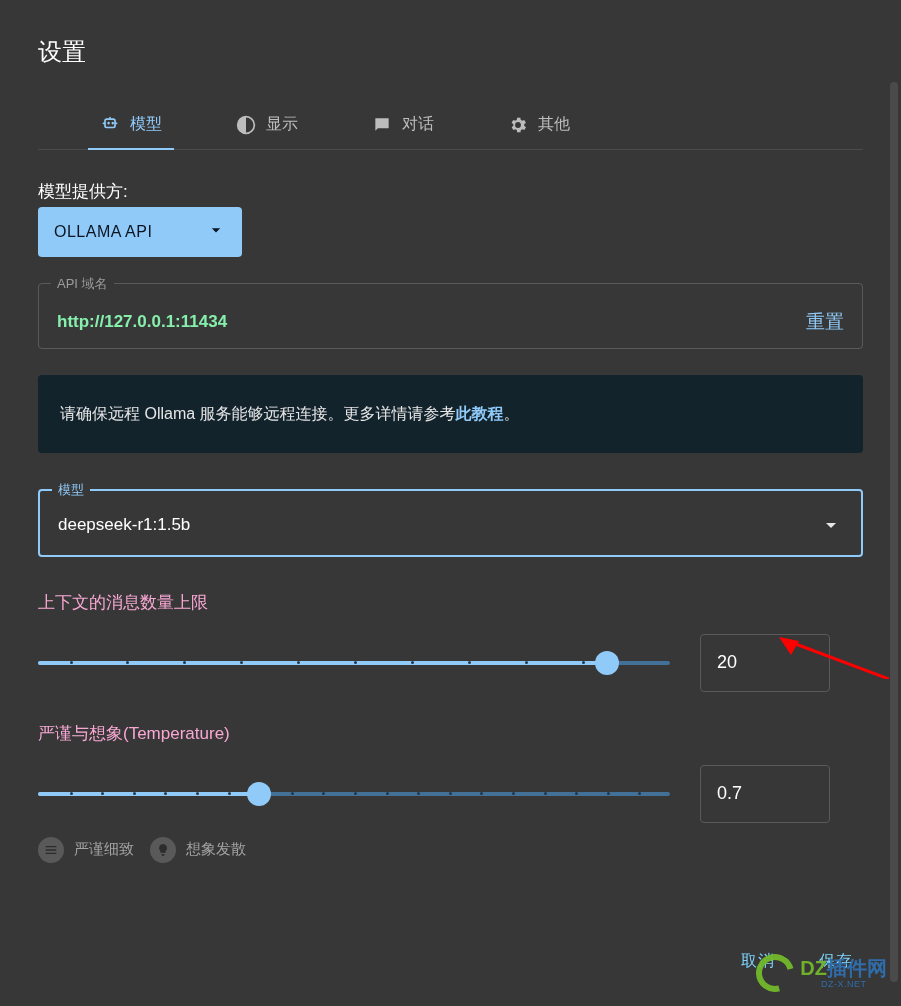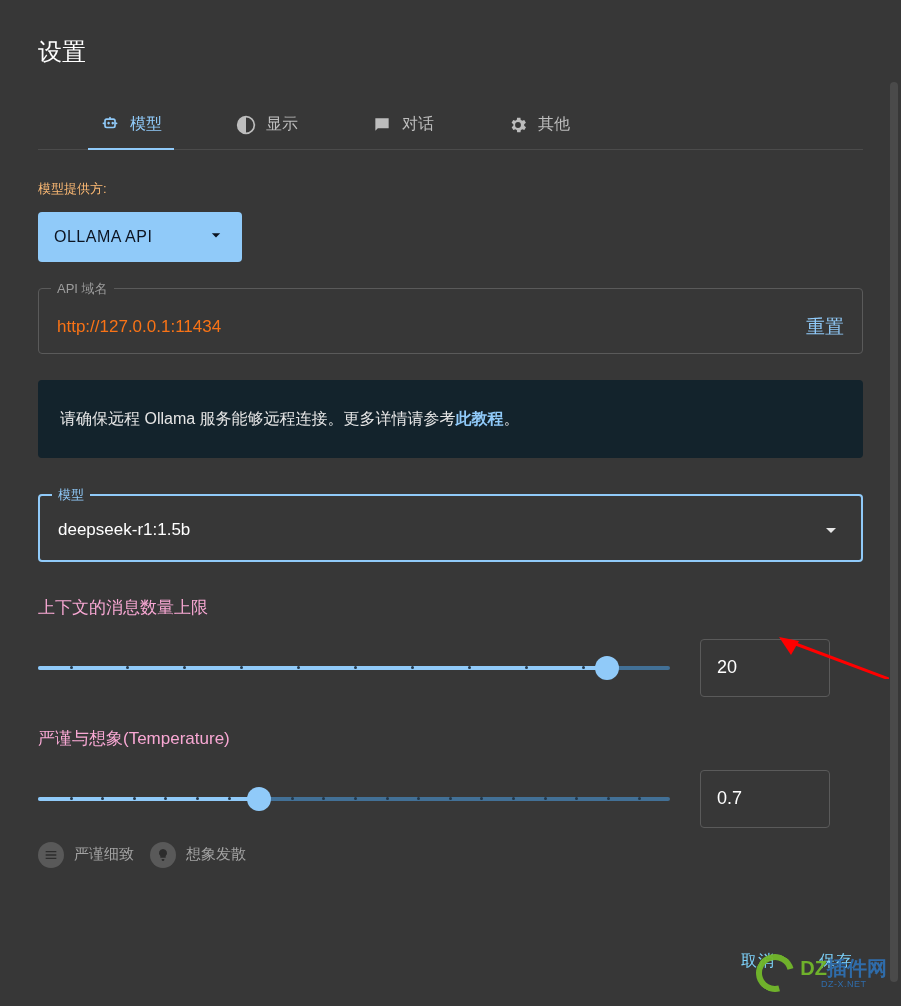--- a/index.html
+++ b/index.html
@@ -49,23 +49,23 @@
     position: absolute;
     left: -6px; right: -6px; bottom: -1px;
     height: 2px;
     background: #90caf9;
   }
   .tab .ticon { width: 20px; height: 20px; display: inline-flex; align-items: center; justify-content: center; }
   .tab svg { width: 20px; height: 20px; fill: currentColor; }
 
   
   .field-label {
-    font-size: 13px;
-    color: #fdba74;
-    margin-bottom: 14px;
+    font-size: 17px;
+    color: #ffffff;
+    margin-bottom: 4px;
   }
   .provider-select {
     width: 204px;
     height: 50px;
     background: #90caf9;
     color: #0c1422;
     border-radius: 4px;
     display: flex;
     align-items: center;
     padding: 0 16px;
@@ -94,24 +94,25 @@
     top: -9px;
     left: 12px;
     background: #373737;
     padding: 0 6px;
     font-size: 13px;
     color: #9c9c9c;
   }
   .outlined .value {
     flex: 1;
     font-size: 17px;
-    color: #f97316;
+    color: #86efac;
     background: transparent;
     border: none;
     outline: none;
+    font-weight: bold;
   }
   .outlined .reset-link {
     color: #90caf9;
     font-size: 19px;
     cursor: pointer;
   }
 
   
   .banner {
     background: #13232c;

